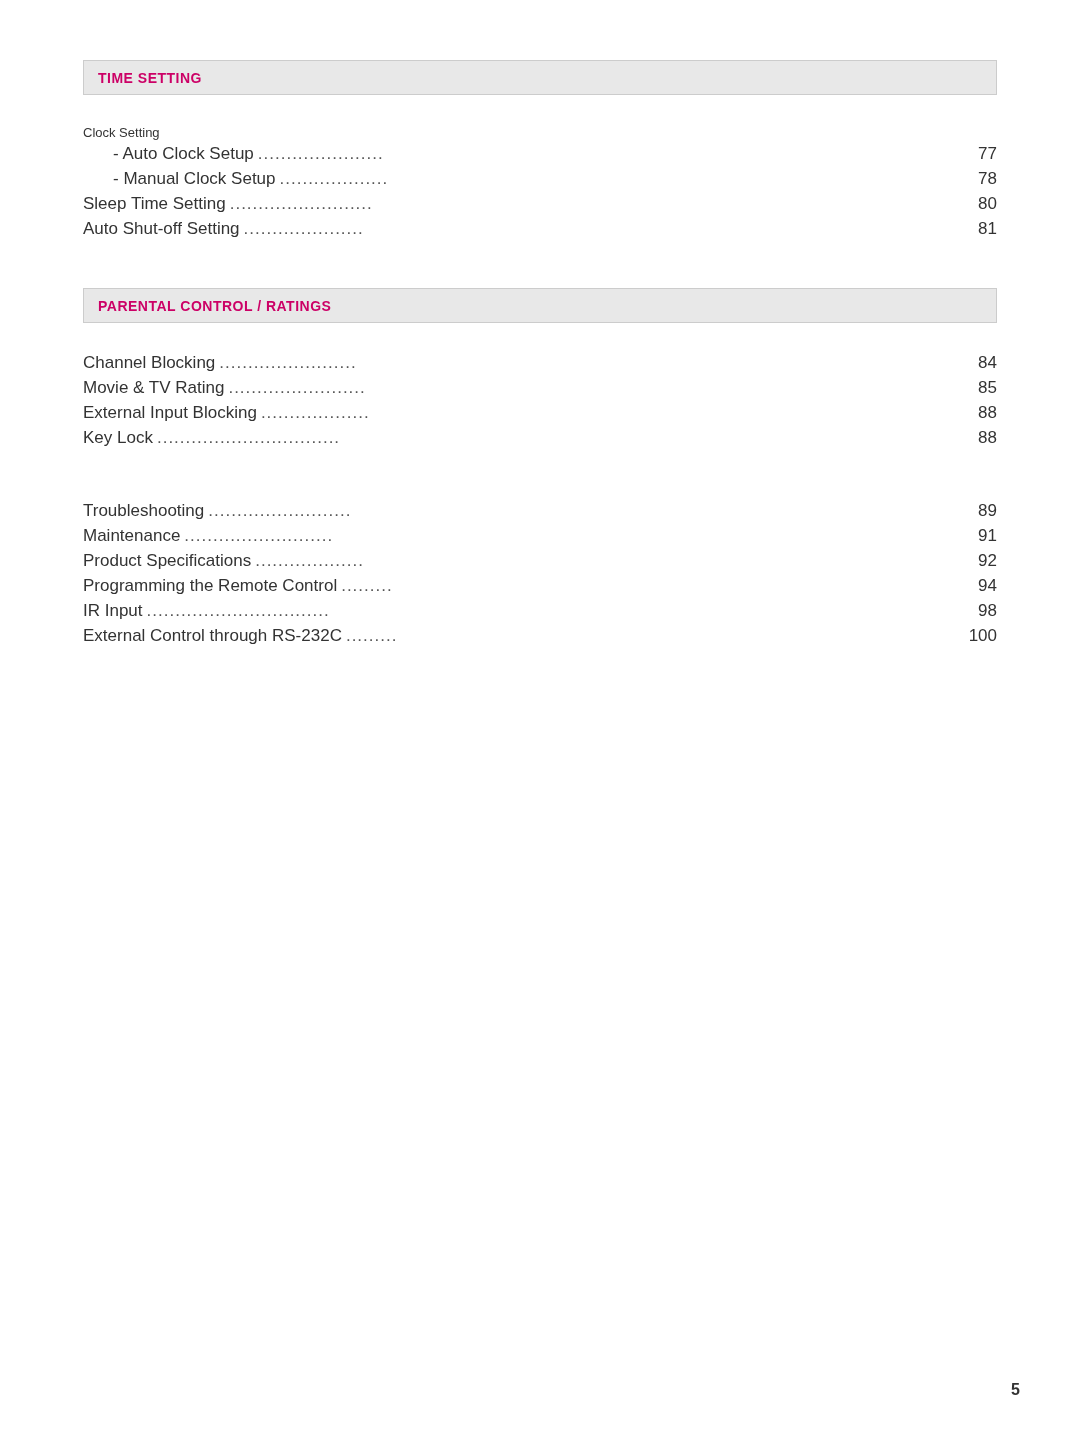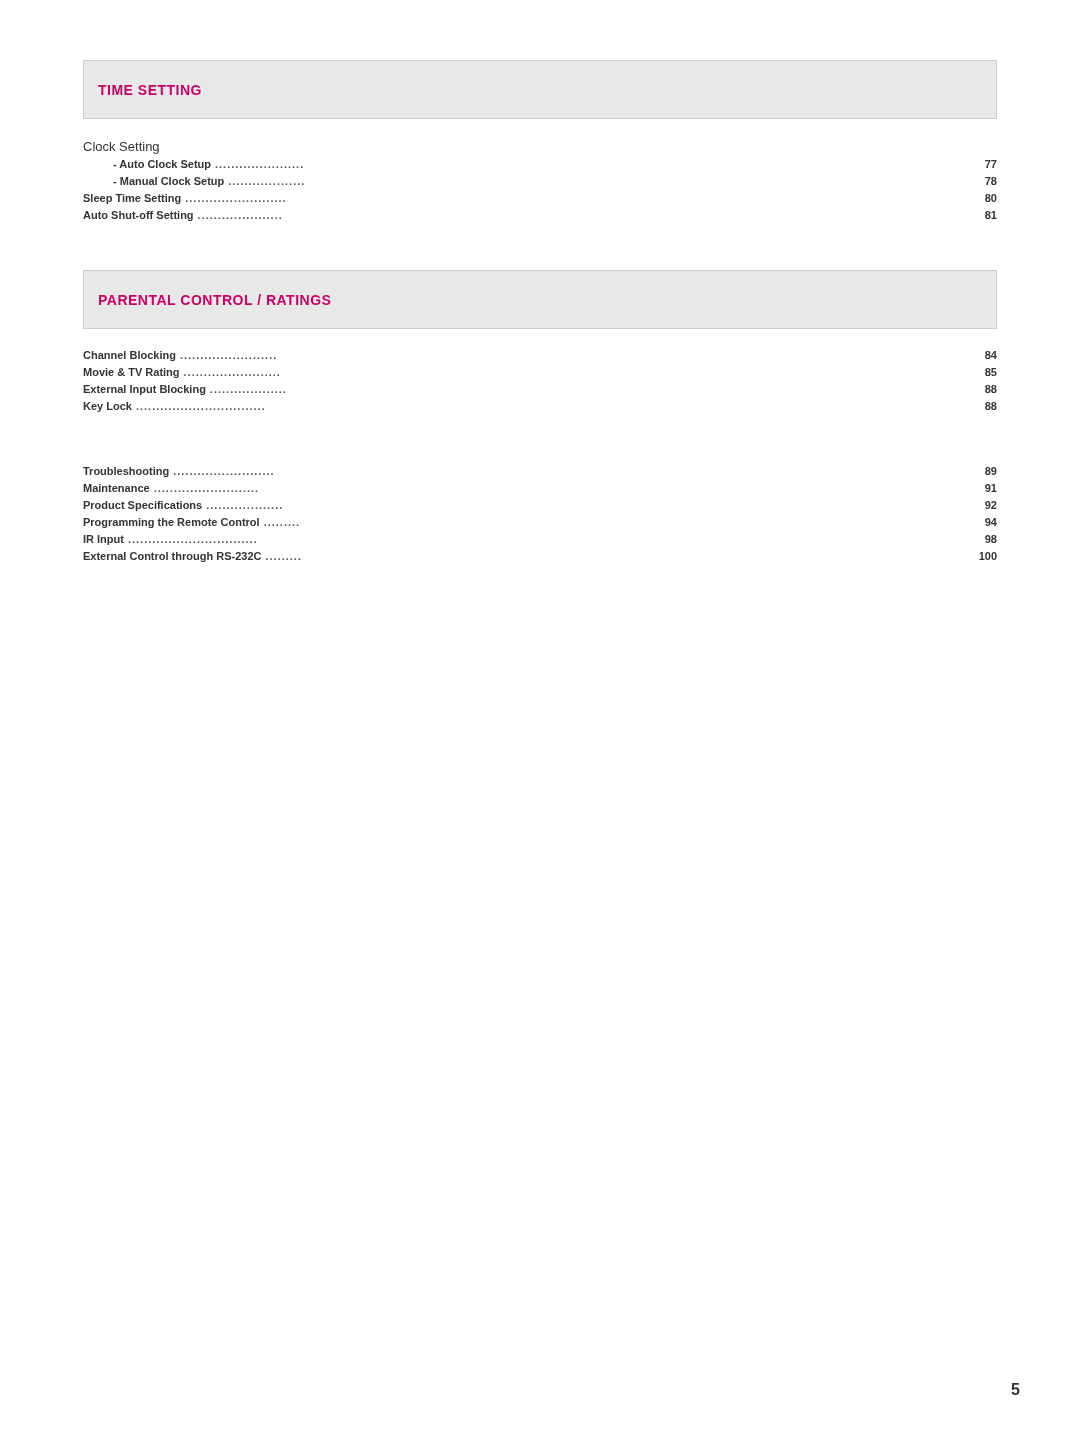--- a/index.html
+++ b/index.html
@@ -17,47 +17,46 @@
       color: #333333;
       padding: 60px 83px;
     }
 
     .section {
       margin-bottom: 40px;
     }
 
     .section-header {
       background: #e8e8e8;
-      padding: 20px 14px;
-      margin-bottom: 16px;
+      padding: 8px 14px;
+      margin-bottom: 26px;
       border: 1px solid #cccccc;
     }
 
     .section-header-title {
       color: #cc0066;
       font-weight: bold;
       font-size: 14px;
       letter-spacing: 0.5px;
       text-transform: uppercase;
     }
 
     .toc-group-label {
       font-size: 13px;
       color: #333;
       margin-bottom: 4px;
     }
 
     .toc-entry {
       display: flex;
       align-items: center;
-      font-size: 11px;
+      font-size: 17px;
       color: #333;
       margin-bottom: 5px;
       padding-left: 0;
-      font-weight: bold;
     }
 
     .toc-entry.indent {
       padding-left: 30px;
     }
 
     .toc-label {
       white-space: nowrap;
       flex-shrink: 0;
     }

